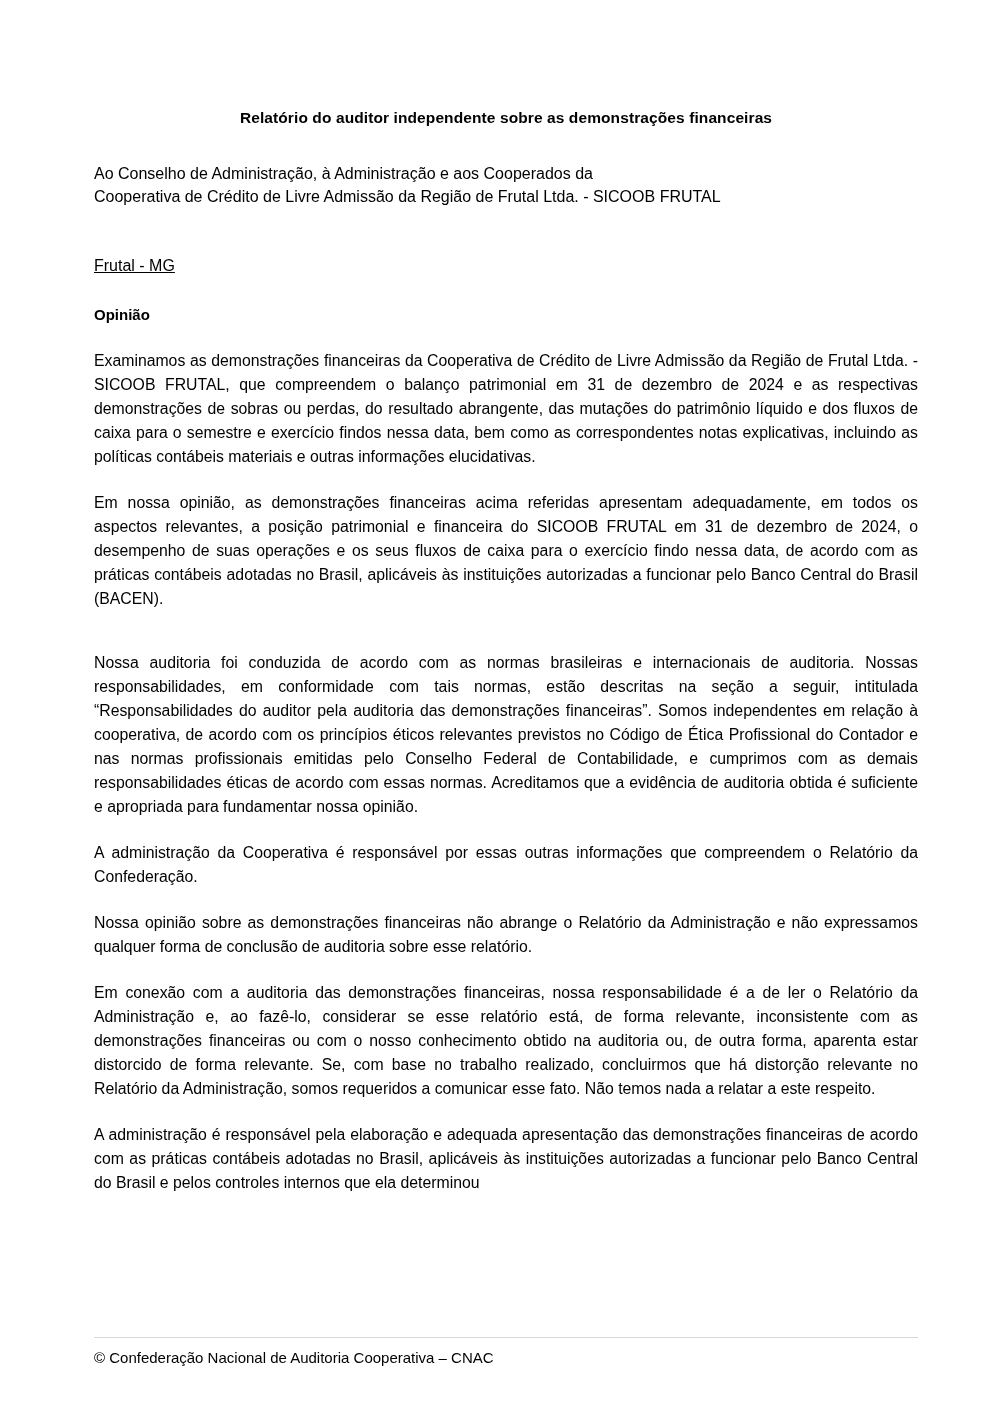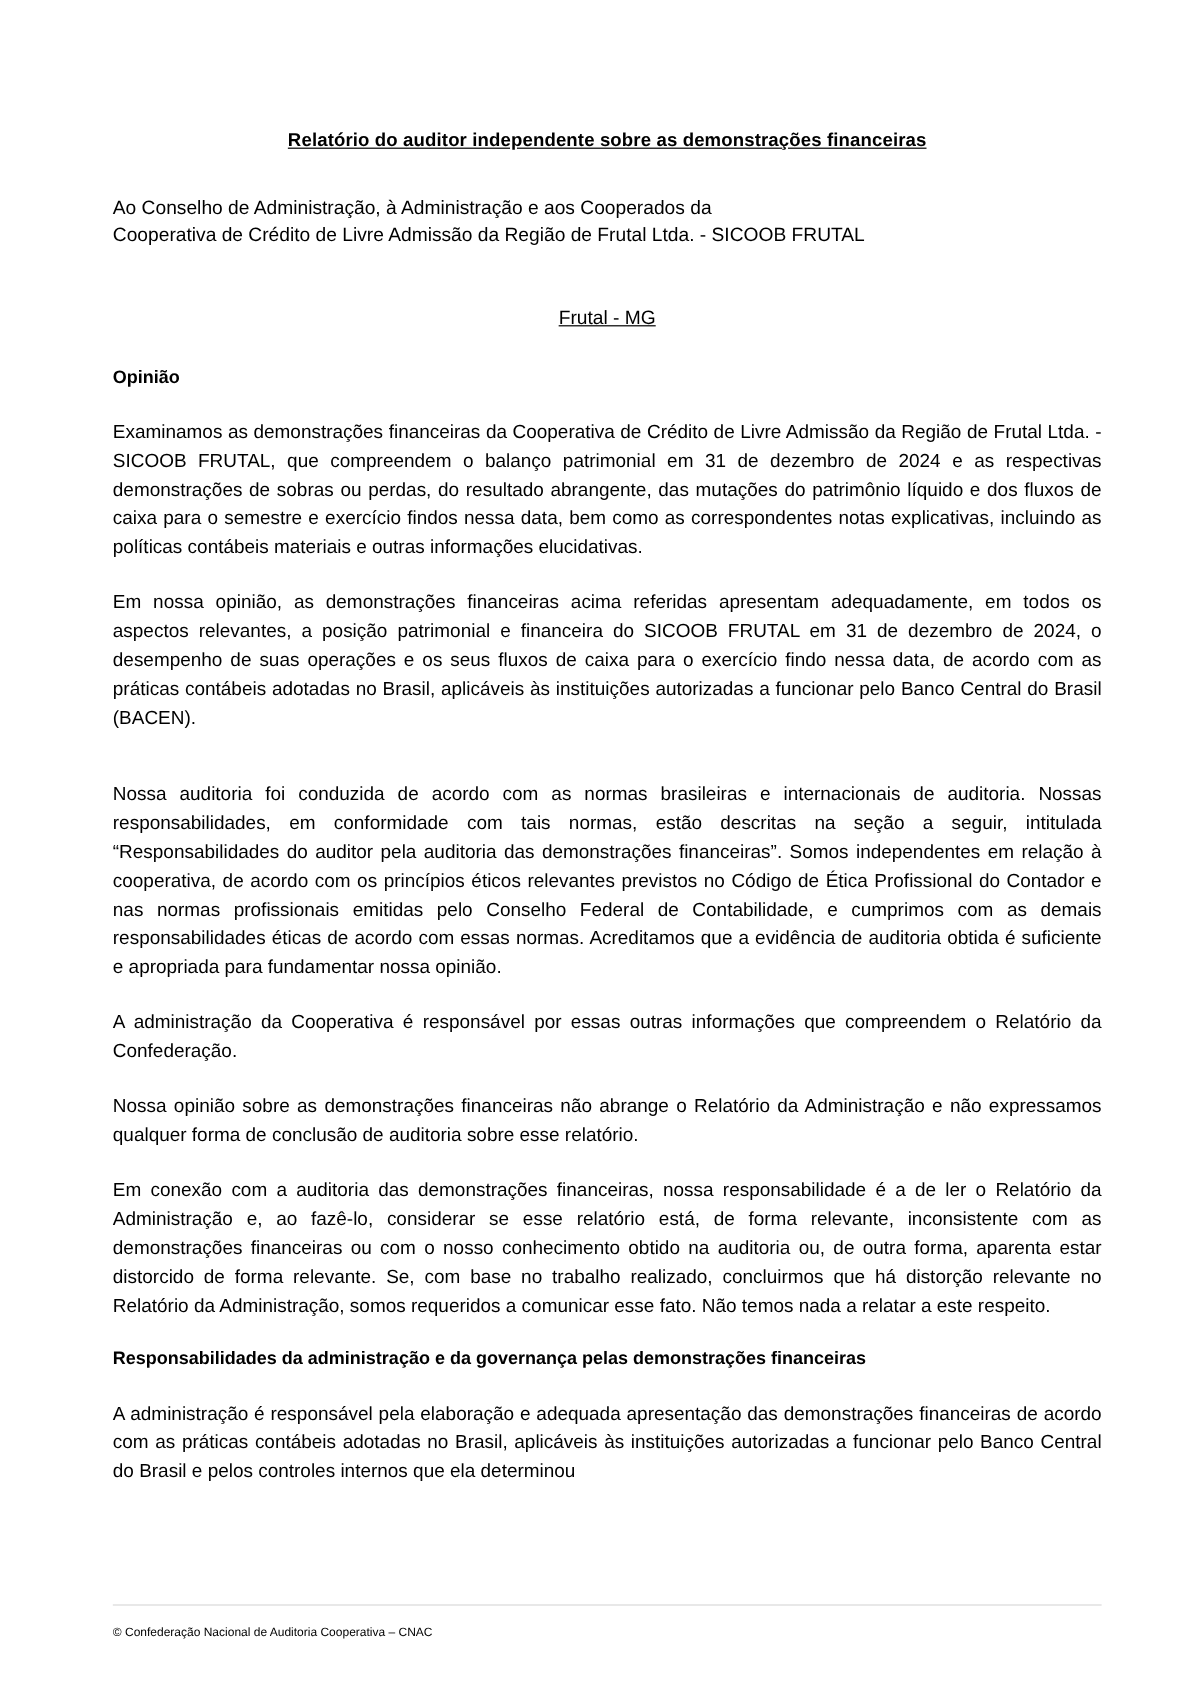--- a/index.html
+++ b/index.html
@@ -27,35 +27,33 @@
     top: 108px;
     width: 824px;
   }
   .doc-title {
     font-size: 15.5px;
     font-weight: bold;
     text-align: center;
     letter-spacing: 0.1px;
     margin: 0 0 34px 0;
     line-height: 1.3;
-    text-decoration: underline;
   }
   .addressee {
     font-size: 16px;
     line-height: 1.45;
     margin: 0 0 48px 0;
   }
   .addressee div {
     white-space: nowrap;
   }
   .city {
     font-size: 16px;
     text-decoration: underline;
     margin: 0 0 30px 0;
-    text-align: center;
   }
   h2.section {
     font-size: 15px;
     font-weight: bold;
     margin: 0 0 24px 0;
     line-height: 1.35;
   }
   p.body {
     font-size: 15.8px;
     line-height: 1.52;
@@ -64,21 +62,21 @@
   }
   p.body.last-of-block {
     margin-bottom: 40px;
   }
   .footer {
     position: absolute;
     left: 94px;
     bottom: 46px;
     width: 824px;
     padding-top: 8px;
-    font-size: 10px;
+    font-size: 15px;
     line-height: 1.4;
     color: #000;
   }
   .footer-rule {
     position: absolute;
     left: 94px;
     bottom: 76px;
     width: 824px;
     height: 0;
     border-top: 1px solid #d9d9d9;
@@ -103,21 +101,20 @@
     <h2 class="section">Opinião</h2>
     <p class="body">Examinamos as demonstrações financeiras da Cooperativa de Crédito de Livre Admissão da Região de Frutal Ltda. - SICOOB FRUTAL, que compreendem o balanço patrimonial em 31 de dezembro de 2024 e as respectivas demonstrações de sobras ou perdas, do resultado abrangente, das mutações do patrimônio líquido e dos fluxos de caixa para o semestre e exercício findos nessa data, bem como as correspondentes notas explicativas, incluindo as políticas contábeis materiais e outras informações elucidativas.</p>
     <p class="body last-of-block">Em nossa opinião, as demonstrações financeiras acima referidas apresentam adequadamente, em todos os aspectos relevantes, a posição patrimonial e financeira do SICOOB FRUTAL em 31 de dezembro de 2024, o desempenho de suas operações e os seus fluxos de caixa para o exercício findo nessa data, de acordo com as práticas contábeis adotadas no Brasil, aplicáveis às instituições autorizadas a funcionar pelo Banco Central do Brasil (BACEN).</p>
 
     <p class="body">Nossa auditoria foi conduzida de acordo com as normas brasileiras e internacionais de auditoria. Nossas responsabilidades, em conformidade com tais normas, estão descritas na seção a seguir, intitulada “Responsabilidades do auditor pela auditoria das demonstrações financeiras”. Somos independentes em relação à cooperativa, de acordo com os princípios éticos relevantes previstos no Código de Ética Profissional do Contador e nas normas profissionais emitidas pelo Conselho Federal de Contabilidade, e cumprimos com as demais responsabilidades éticas de acordo com essas normas. Acreditamos que a evidência de auditoria obtida é suficiente e apropriada para fundamentar nossa opinião.</p>
 
     <p class="body">A administração da Cooperativa é responsável por essas outras informações que compreendem o Relatório da Confederação.</p>
     <p class="body">Nossa opinião sobre as demonstrações financeiras não abrange o Relatório da Administração e não expressamos qualquer forma de conclusão de auditoria sobre esse relatório.</p>
     <p class="body">Em conexão com a auditoria das demonstrações financeiras, nossa responsabilidade é a de ler o Relatório da Administração e, ao fazê-lo, considerar se esse relatório está, de forma relevante, inconsistente com as demonstrações financeiras ou com o nosso conhecimento obtido na auditoria ou, de outra forma, aparenta estar distorcido de forma relevante. Se, com base no trabalho realizado, concluirmos que há distorção relevante no Relatório da Administração, somos requeridos a comunicar esse fato. Não temos nada a relatar a este respeito.</p>
 
-    <h2 class="section">Responsabilidades da administração e da governança pelas demonstrações financeiras</h2>
     <p class="body">A administração é responsável pela elaboração e adequada apresentação das demonstrações financeiras de acordo com as práticas contábeis adotadas no Brasil, aplicáveis às instituições autorizadas a funcionar pelo Banco Central do Brasil e pelos controles internos que ela determinou</p>
 
   </div>
 
   <div class="footer-rule"></div>
   <div class="footer">© Confederação Nacional de Auditoria Cooperativa – CNAC</div>
 
 </div>
 
 </body></html>

